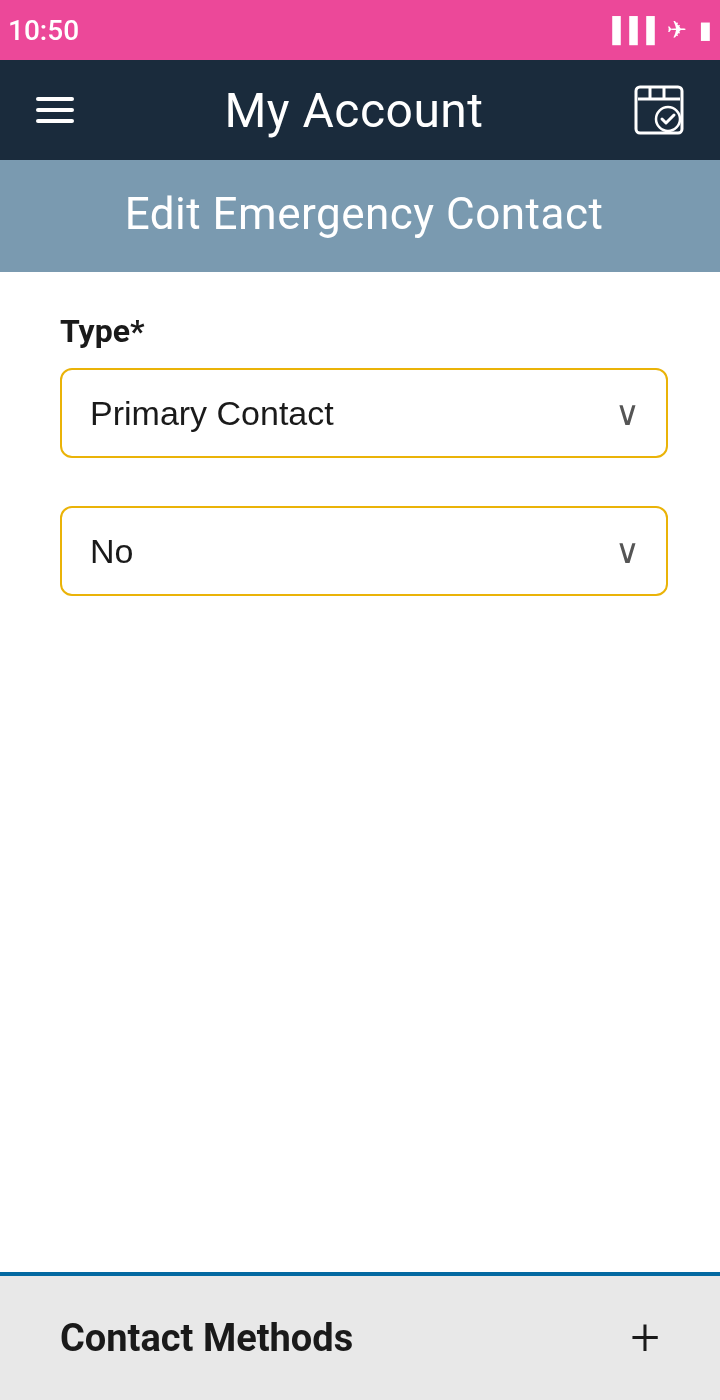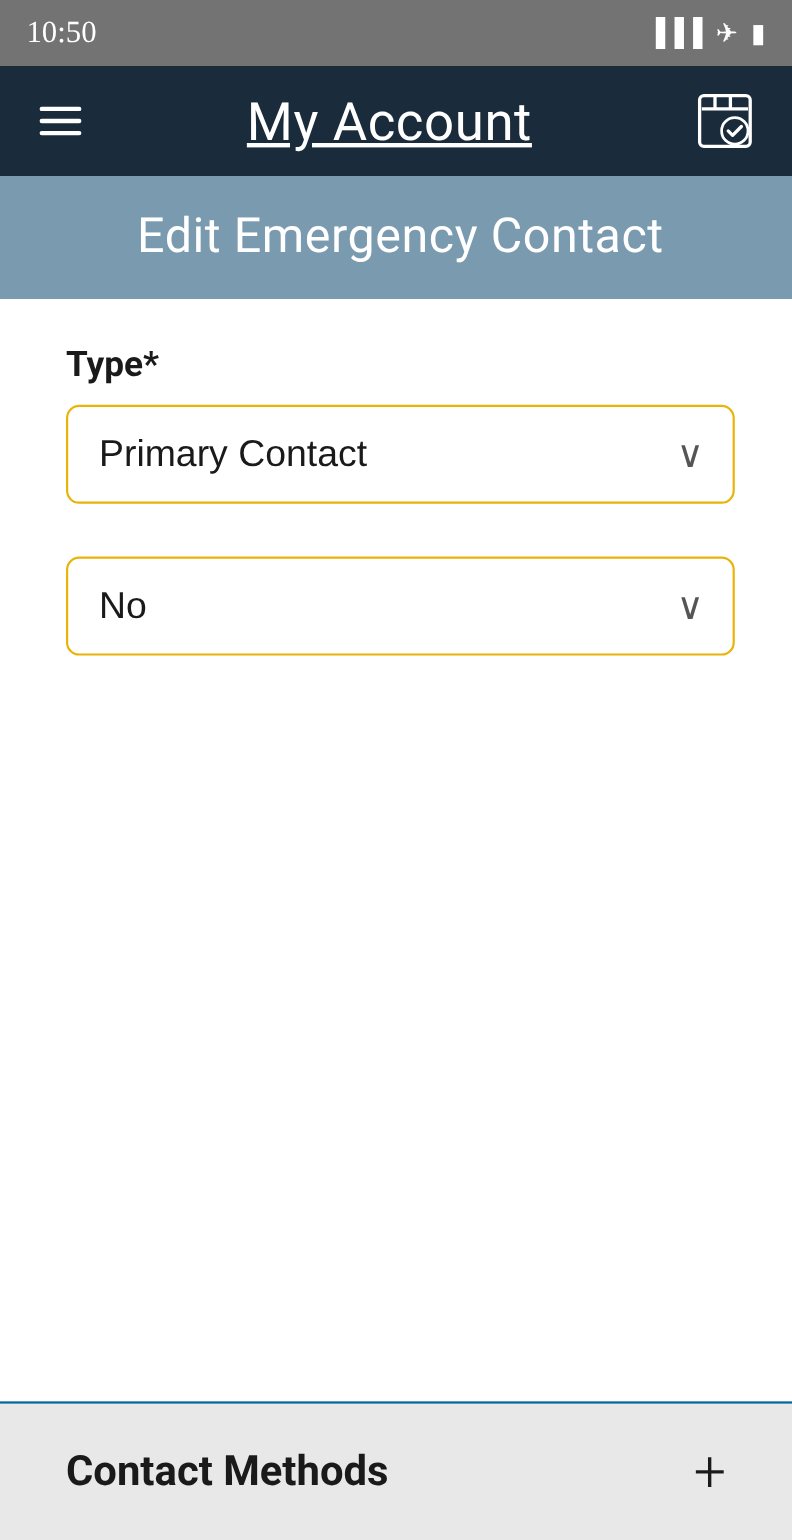--- a/index.html
+++ b/index.html
@@ -14,29 +14,28 @@
       min-height: 1400px;
       font-family: 'Roboto', Arial, sans-serif;
       background: #ffffff;
       overflow-x: hidden;
     }
 
     
     .status-bar {
       width: 720px;
       height: 60px;
-      background: #737373;
+      background: #ec4899;
       display: flex;
       align-items: center;
       justify-content: space-between;
-      padding: 0 24px;
+      padding: 0 8px;
       color: #ffffff;
       font-size: 26px;
       font-weight: 400;
-      font-family: Liberation Serif, serif;
     }
 
     .status-bar-time {
       font-size: 28px;
       font-weight: 500;
       color: #ffffff;
     }
 
     .status-bar-icons {
       display: flex;
@@ -75,21 +74,20 @@
       height: 4px;
       background: #ffffff;
       border-radius: 2px;
     }
 
     .nav-title {
       color: #ffffff;
       font-size: 48px;
       font-weight: 400;
       letter-spacing: 0.5px;
-      text-decoration: underline;
     }
 
     .nav-save-icon {
       color: #ffffff;
       font-size: 38px;
       cursor: pointer;
       display: flex;
       align-items: center;
       gap: 4px;
     }
@@ -175,21 +173,21 @@
     .contact-methods-section {
       position: fixed;
       bottom: 0;
       left: 0;
       width: 720px;
       background: #e8e8e8;
       padding: 36px 60px;
       display: flex;
       align-items: center;
       justify-content: space-between;
-      border-top: 2px solid #0369a1;
+      border-top: 4px solid #0369a1;
     }
 
     .contact-methods-label {
       font-size: 38px;
       font-weight: 700;
       color: #1a1a1a;
     }
 
     .contact-methods-add {
       font-size: 52px;

